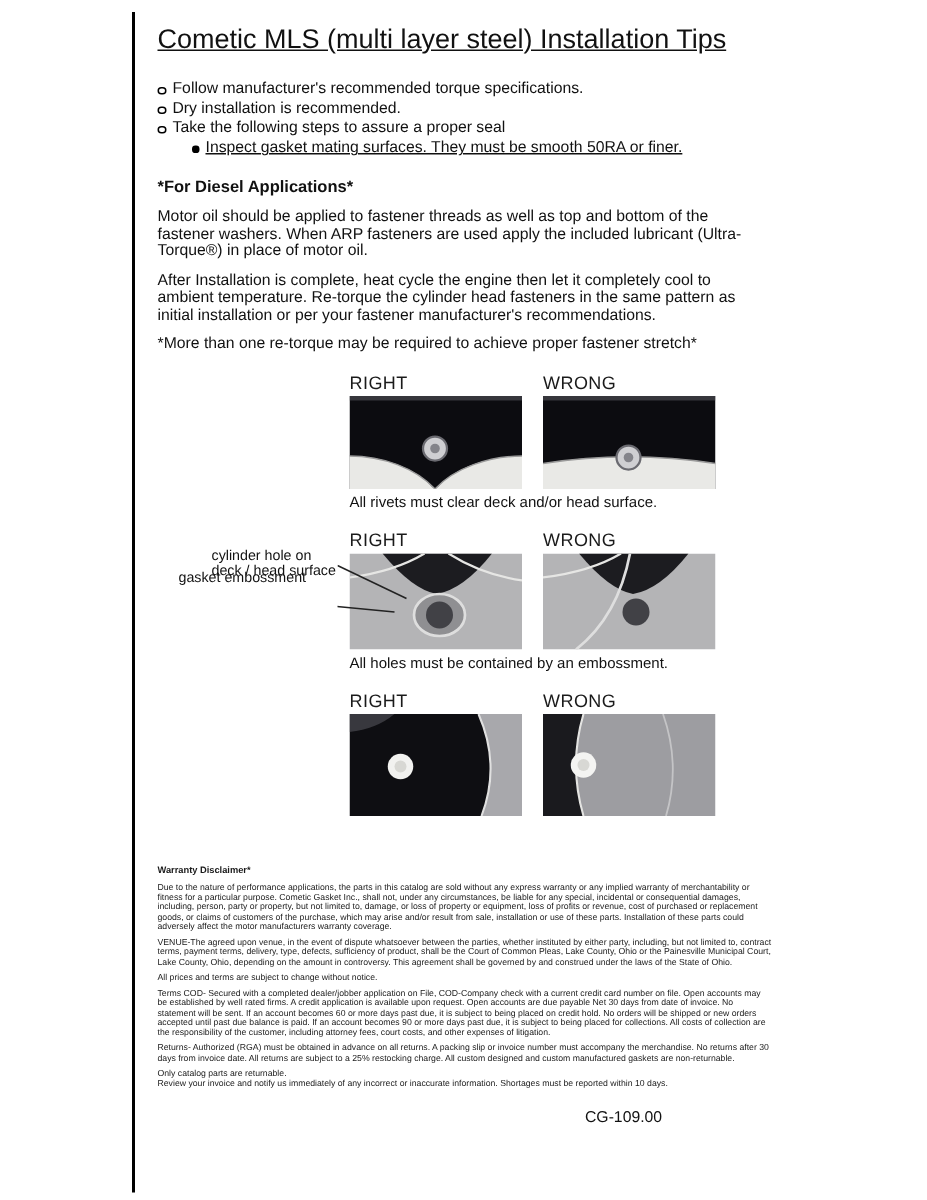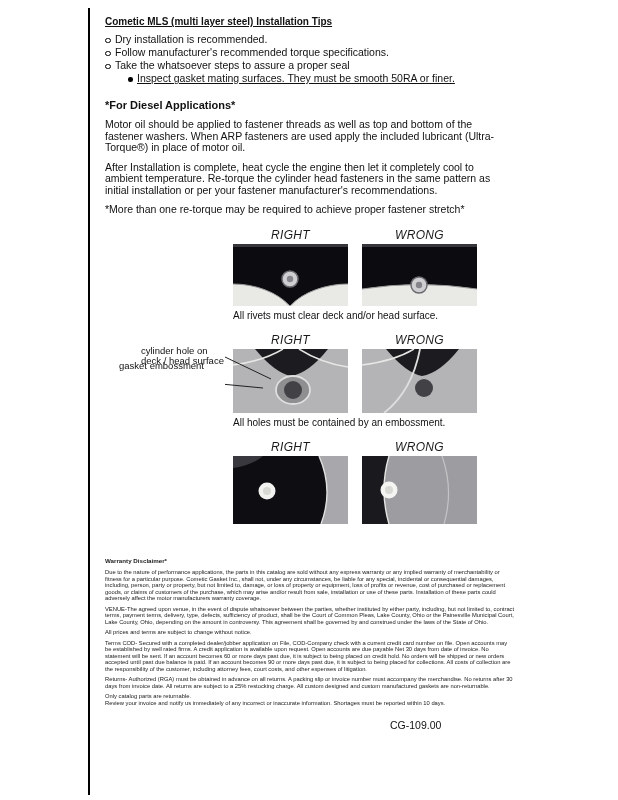--- a/index.html
+++ b/index.html
@@ -4,35 +4,35 @@
 <style>
   html,body { margin:0; padding:0; background:#e9e9e9; }
   .page {
     position:relative; width:618px; height:800px; margin:0 auto;
     background:#ffffff; overflow:hidden;
     font-family:"Liberation Sans", sans-serif; color:#111;
   }
   .left-rule { position:absolute; left:88px; top:8px; width:1.5px; height:787px; background:#000; }
   .content { position:absolute; left:105px; top:16px; width:420px; }
 
-  .title { font-size:10px; font-weight:bold; text-decoration:underline; margin:0 0 6px 0; }
+  .title { font-size:18px; font-weight:normal; text-decoration:underline; margin:0 0 16px 0; }
 
   ul.bullets { list-style:none; margin:0; padding:0; font-size:10.5px; }
   ul.bullets > li { line-height:13px; position:relative; padding-left:10px; }
   ul.subbullets { list-style:none; margin:0; padding:0 0 0 12px; }
   ul.subbullets > li { line-height:13px; position:relative; padding-left:10px;text-decoration:underline; }
   .b-open { position:absolute; left:0; top:4.5px; width:3.5px; height:3.5px; border:1px solid #000; border-radius:50%; }
   .b-fill { position:absolute; left:1px; top:5px; width:4.5px; height:4.5px; background:#000; border-radius:50%; }
 
   .diesel-heading { font-size:11px; font-weight:bold; margin:14px 0 0 0; }
   .diesel p { font-size:10.5px; line-height:11.5px; width:402px; margin:8px 0 0 0; }
 
   .figure { position:relative; width:244px; margin:12px 0 0 128px; }
   .fig-labels { display:flex; gap:14px; margin-bottom:2px; }
-  .fig-label { width:115px; text-align:center; font-size:12px; color:#1a1a1a; letter-spacing:0.3px;font-style:italic; }
+  .fig-label { width:115px; text-align:left; font-size:12px; color:#1a1a1a; letter-spacing:0.3px; }
   .fig-images { display:flex; gap:14px; }
   .fig-images svg { display:block; }
   .fig-caption { font-size:10px; line-height:11px; margin-top:4px; width:250px; }
 
   .ann-text { position:absolute; font-size:9.5px; line-height:10.5px; color:#111; }
   .ann-coolant { left:-92px; top:13px; width:88px; }
   .ann-emboss  { left:-114px; top:28px; width:108px; }
   .ann-lines { position:absolute; left:-8px; top:20px; }
 
   .legal { margin:34px 0 0 0; width:410px; font-size:5.8px; line-height:6.5px; color:#1a1a1a; text-align:left; }
@@ -48,29 +48,29 @@
 <div class="page">
   <div class="left-rule"></div>
 
   <div class="content">
 
     <h1 class="title">Cometic MLS (multi layer steel) Installation Tips</h1>
 
     <ul class="bullets">
       <li>
         <span class="b-open"></span>
+        <span>Follow manufacturer's recommended torque specifications.</span>
+      </li>
+      <li>
+        <span class="b-open"></span>
         <span>Dry installation is recommended.</span>
       </li>
       <li>
         <span class="b-open"></span>
-        <span>Follow manufacturer's recommended torque specifications.</span>
-      </li>
-      <li>
-        <span class="b-open"></span>
-        <span>Take the whatsoever steps to assure a proper seal</span>
+        <span>Take the following steps to assure a proper seal</span>
         <ul class="subbullets">
           <li>
             <span class="b-fill"></span>
             <span>Inspect gasket mating surfaces.  They must be smooth 50RA or finer.</span>
           </li>
         </ul>
       </li>
     </ul>
 
     <div class="diesel">

